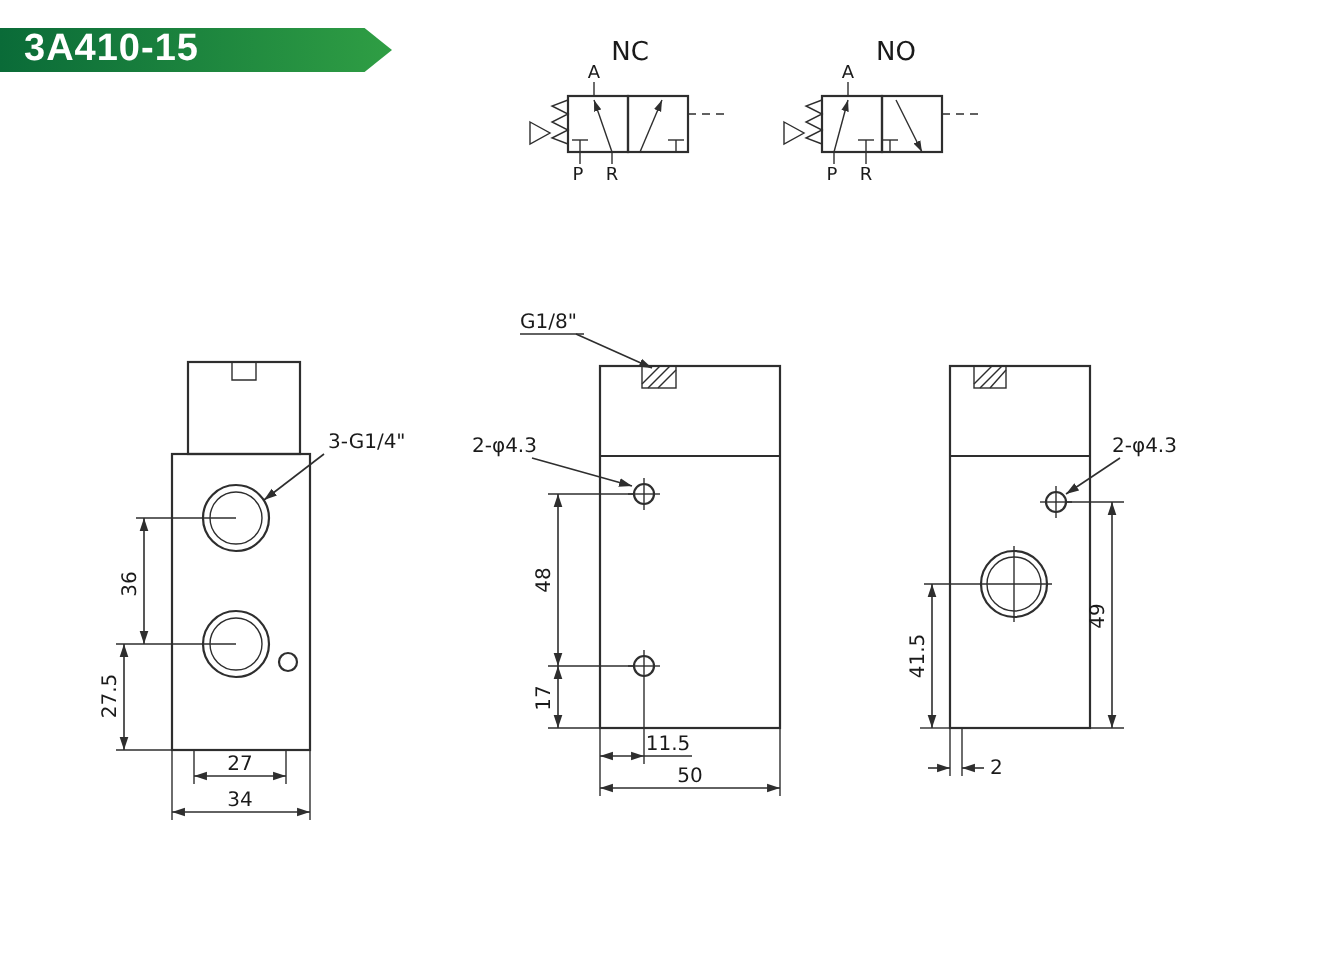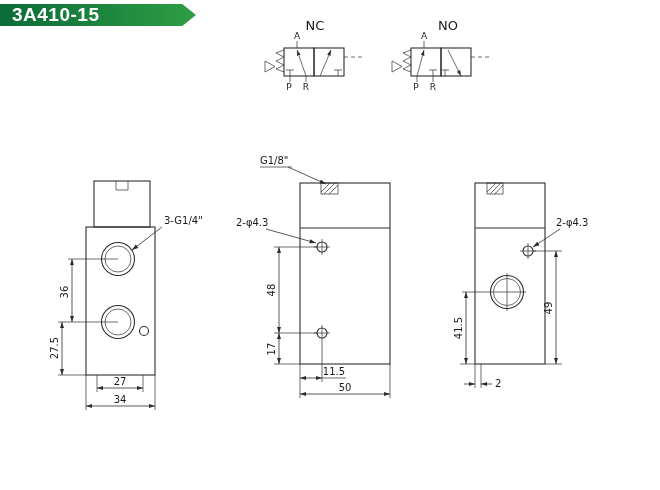--- a/index.html
+++ b/index.html
@@ -1,20 +1,20 @@
 <!DOCTYPE html>
 <html><head>
 <meta charset="utf-8">
 <style>
   html,body{margin:0;padding:0;}
   body{
     width:660px;height:490px;position:relative;overflow:hidden;
     background:#ffffff;font-family:"Liberation Sans",sans-serif;
   }
-  .banner{position:absolute;top:4px;left:0;height:42px;display:flex;align-items:flex-start;}
+  .banner{position:absolute;top:4px;left:0;height:42px;display:flex;align-items:center;}
   .banner-bar{
     width:196px;background:linear-gradient(90deg,#0a6b38,#2f9e44);
     clip-path:polygon(0 0,93% 0,100% 50%,93% 100%,0 100%);
     color:#fff;font-size:19px;font-weight:bold;letter-spacing:.5px;
     display:flex;align-items:center;padding-left:12px;box-sizing:border-box;
   }
   .chev{width:22px;margin-left:-10px;background:linear-gradient(90deg,#2f9e44,#45b153);
     clip-path:polygon(0 0,55% 0,100% 50%,55% 100%,0 100%,45% 50%);}
   .chev.small{width:17px;margin-left:-5px;}
   svg.draw{position:absolute;left:0;top:0;}

